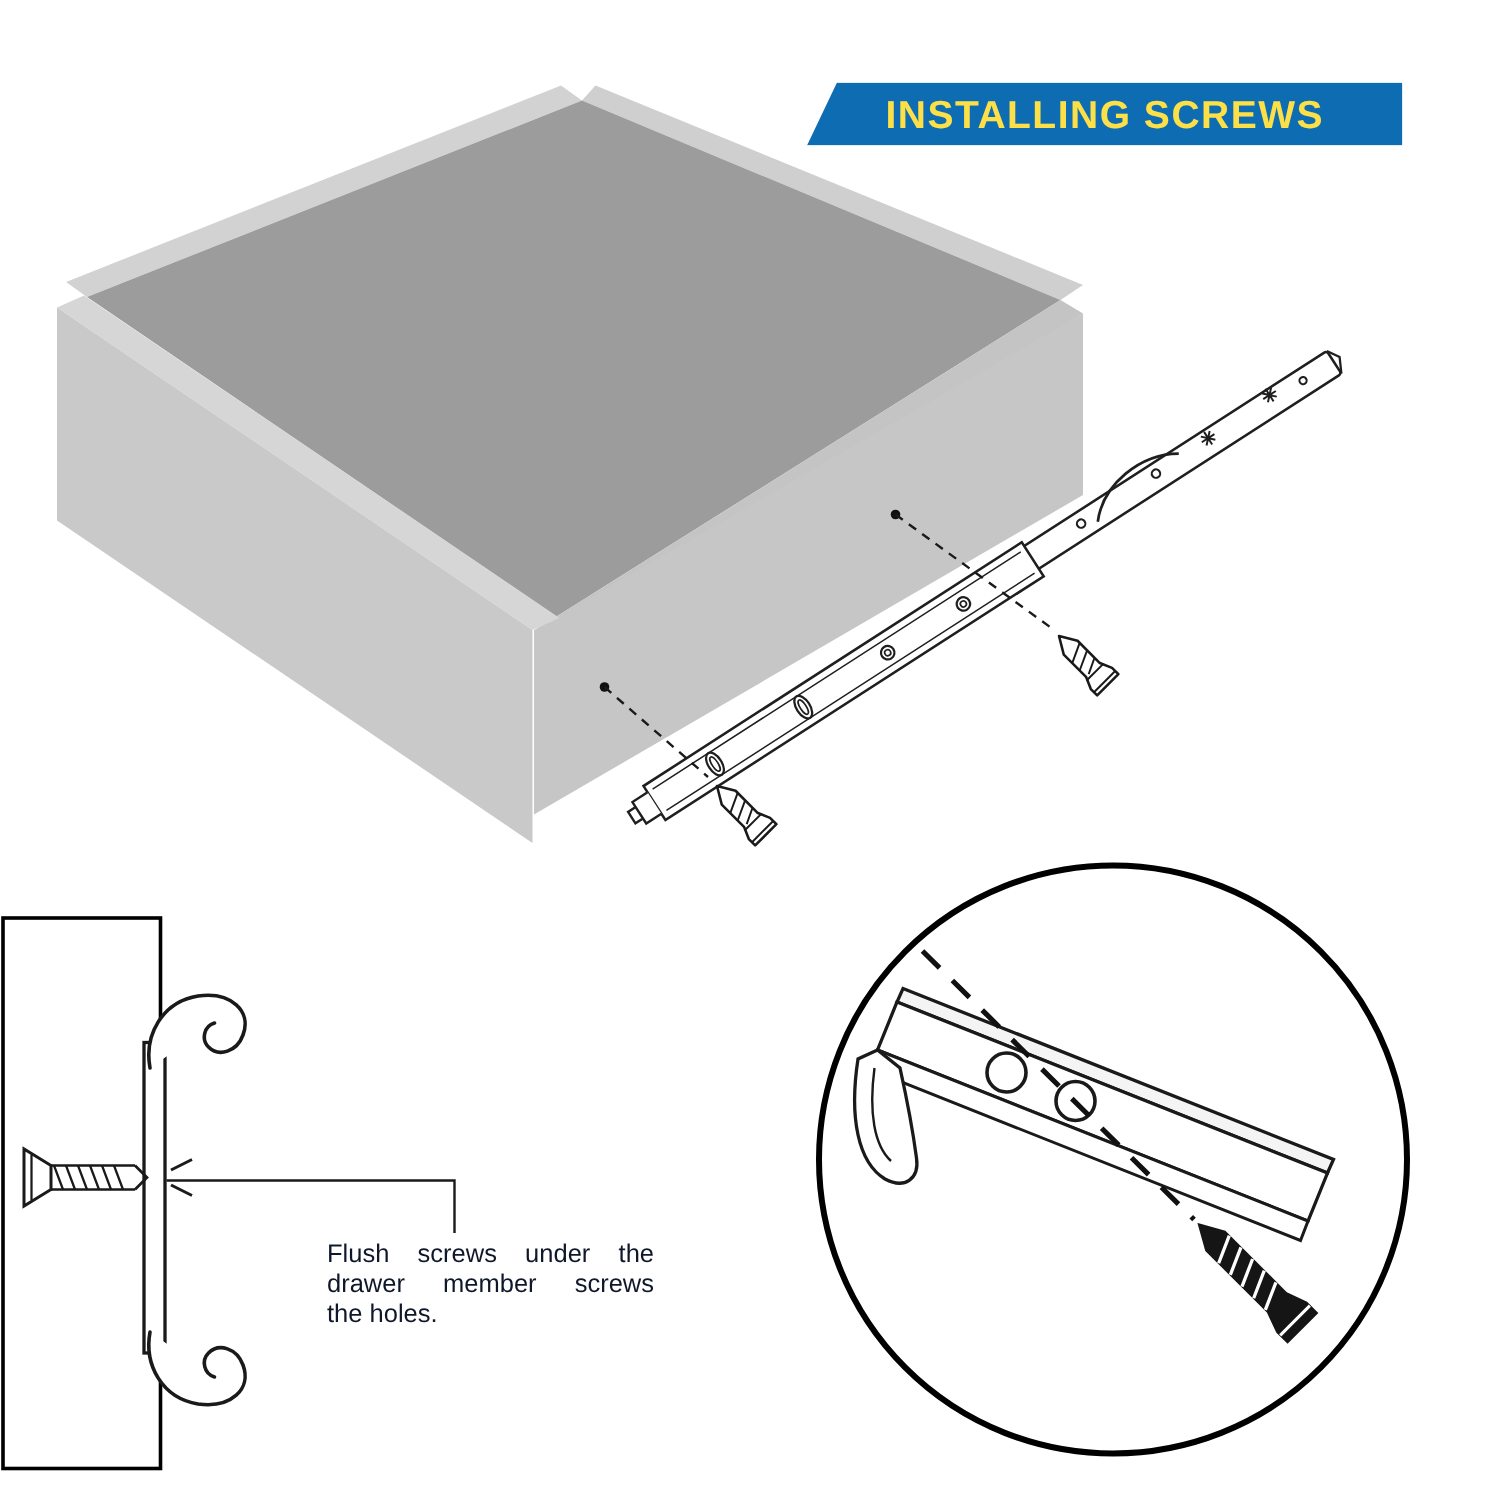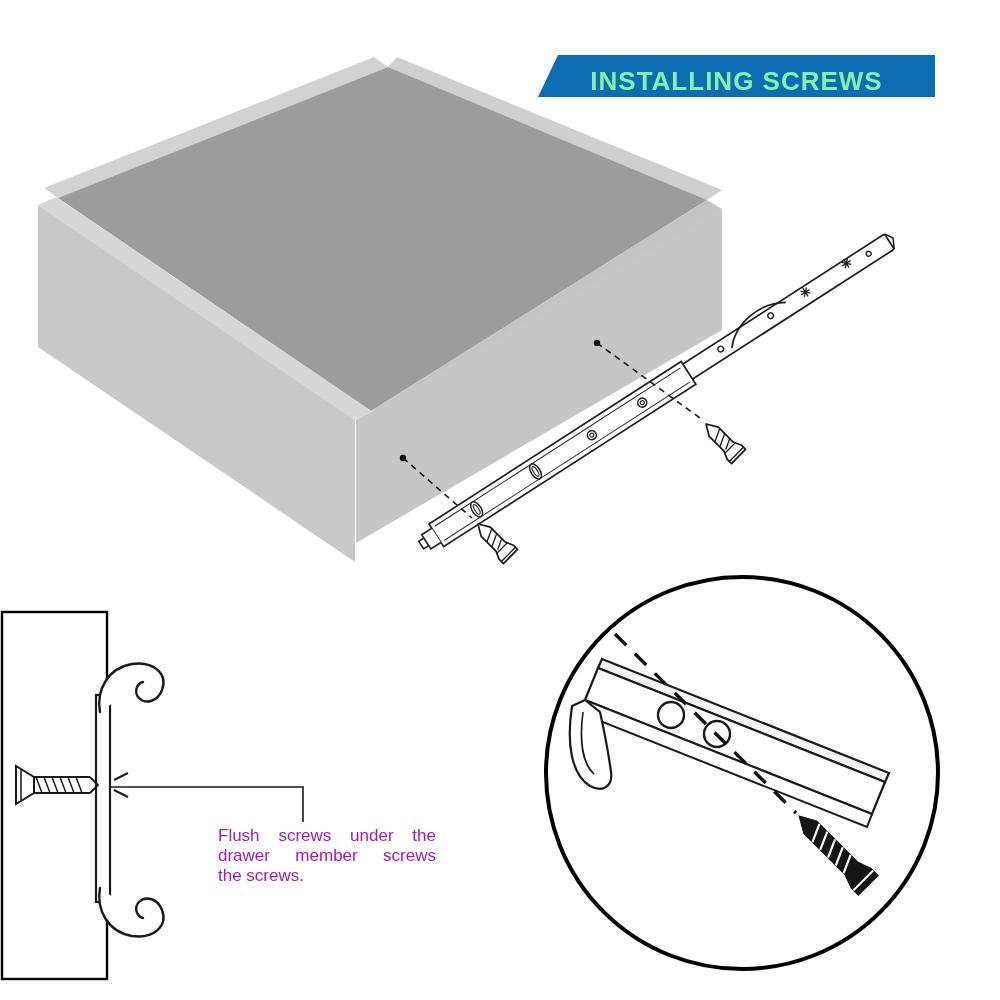--- a/index.html
+++ b/index.html
@@ -1,23 +1,23 @@
 <!DOCTYPE html>
 <html><head>
 <meta charset="utf-8">
 <style>
   html,body{margin:0;padding:0;background:#fff;}
   .stage{position:relative;width:1000px;height:1000px;background:#fff;overflow:hidden;
          font-family:"Liberation Sans",sans-serif;}
   .stage svg{position:absolute;left:0;top:0;}
   .banner{position:absolute;left:538px;top:55px;width:397px;height:42px;
-          background:#0d6cb2;color:#86efac;display:flex;align-items:flex-end;justify-content:center;
+          background:#0d6cb2;color:#fde047;display:flex;align-items:center;justify-content:center;
           clip-path:polygon(20px 0,100% 0,100% 100%,0 100%);}
   .banner span{font-size:26px;font-weight:bold;letter-spacing:1px;}
-  .caption{position:absolute;left:218px;top:826px;width:218px;color:#a21caf;
+  .caption{position:absolute;left:218px;top:826px;width:218px;color:#0f172a;
            font-size:17px;line-height:20px;}
   .cap-line.j{text-align:justify;text-align-last:justify;}
 </style>
 </head>
 <body>
 
 <div class="stage">
 
   <svg width="1000" height="1000" viewBox="0 0 1000 1000">
     <defs>
@@ -133,16 +133,16 @@
     <path d="M111,787 H303 V822" fill="none" stroke="#1a1a1a" stroke-width="1.6"></path>
   </svg>
 
   <div class="banner">
     <span>INSTALLING SCREWS</span>
   </div>
 
   <div class="caption">
     <div class="cap-line j">Flush screws under the</div>
     <div class="cap-line j">drawer member screws</div>
-    <div class="cap-line">the screws.</div>
+    <div class="cap-line">the holes.</div>
   </div>
 
 </div>
 
 </body></html>

